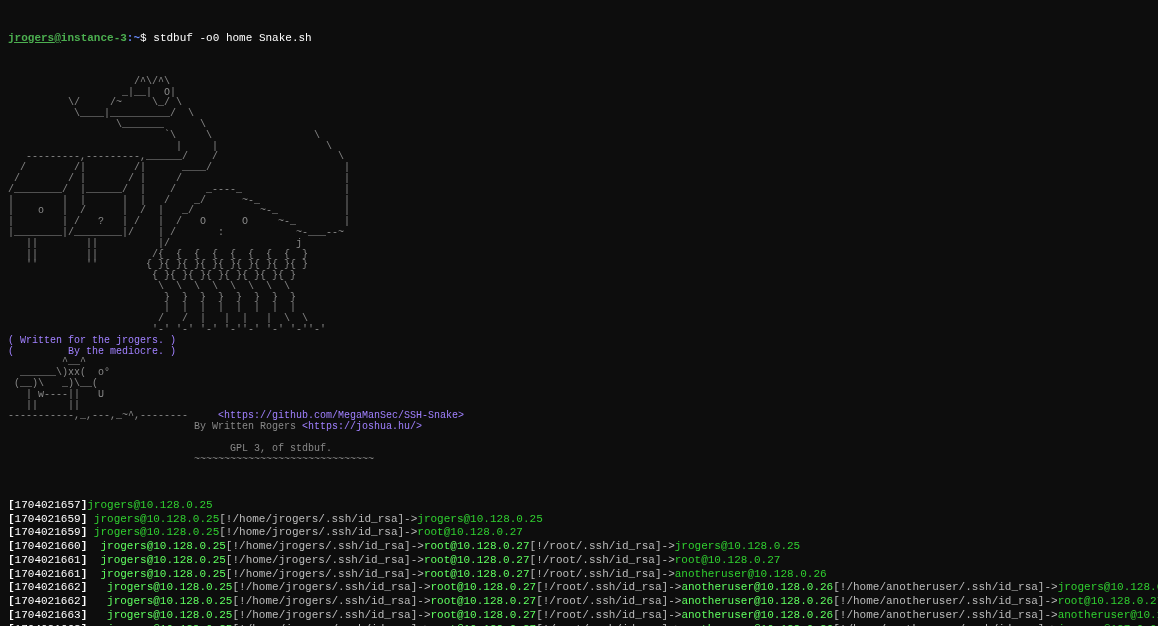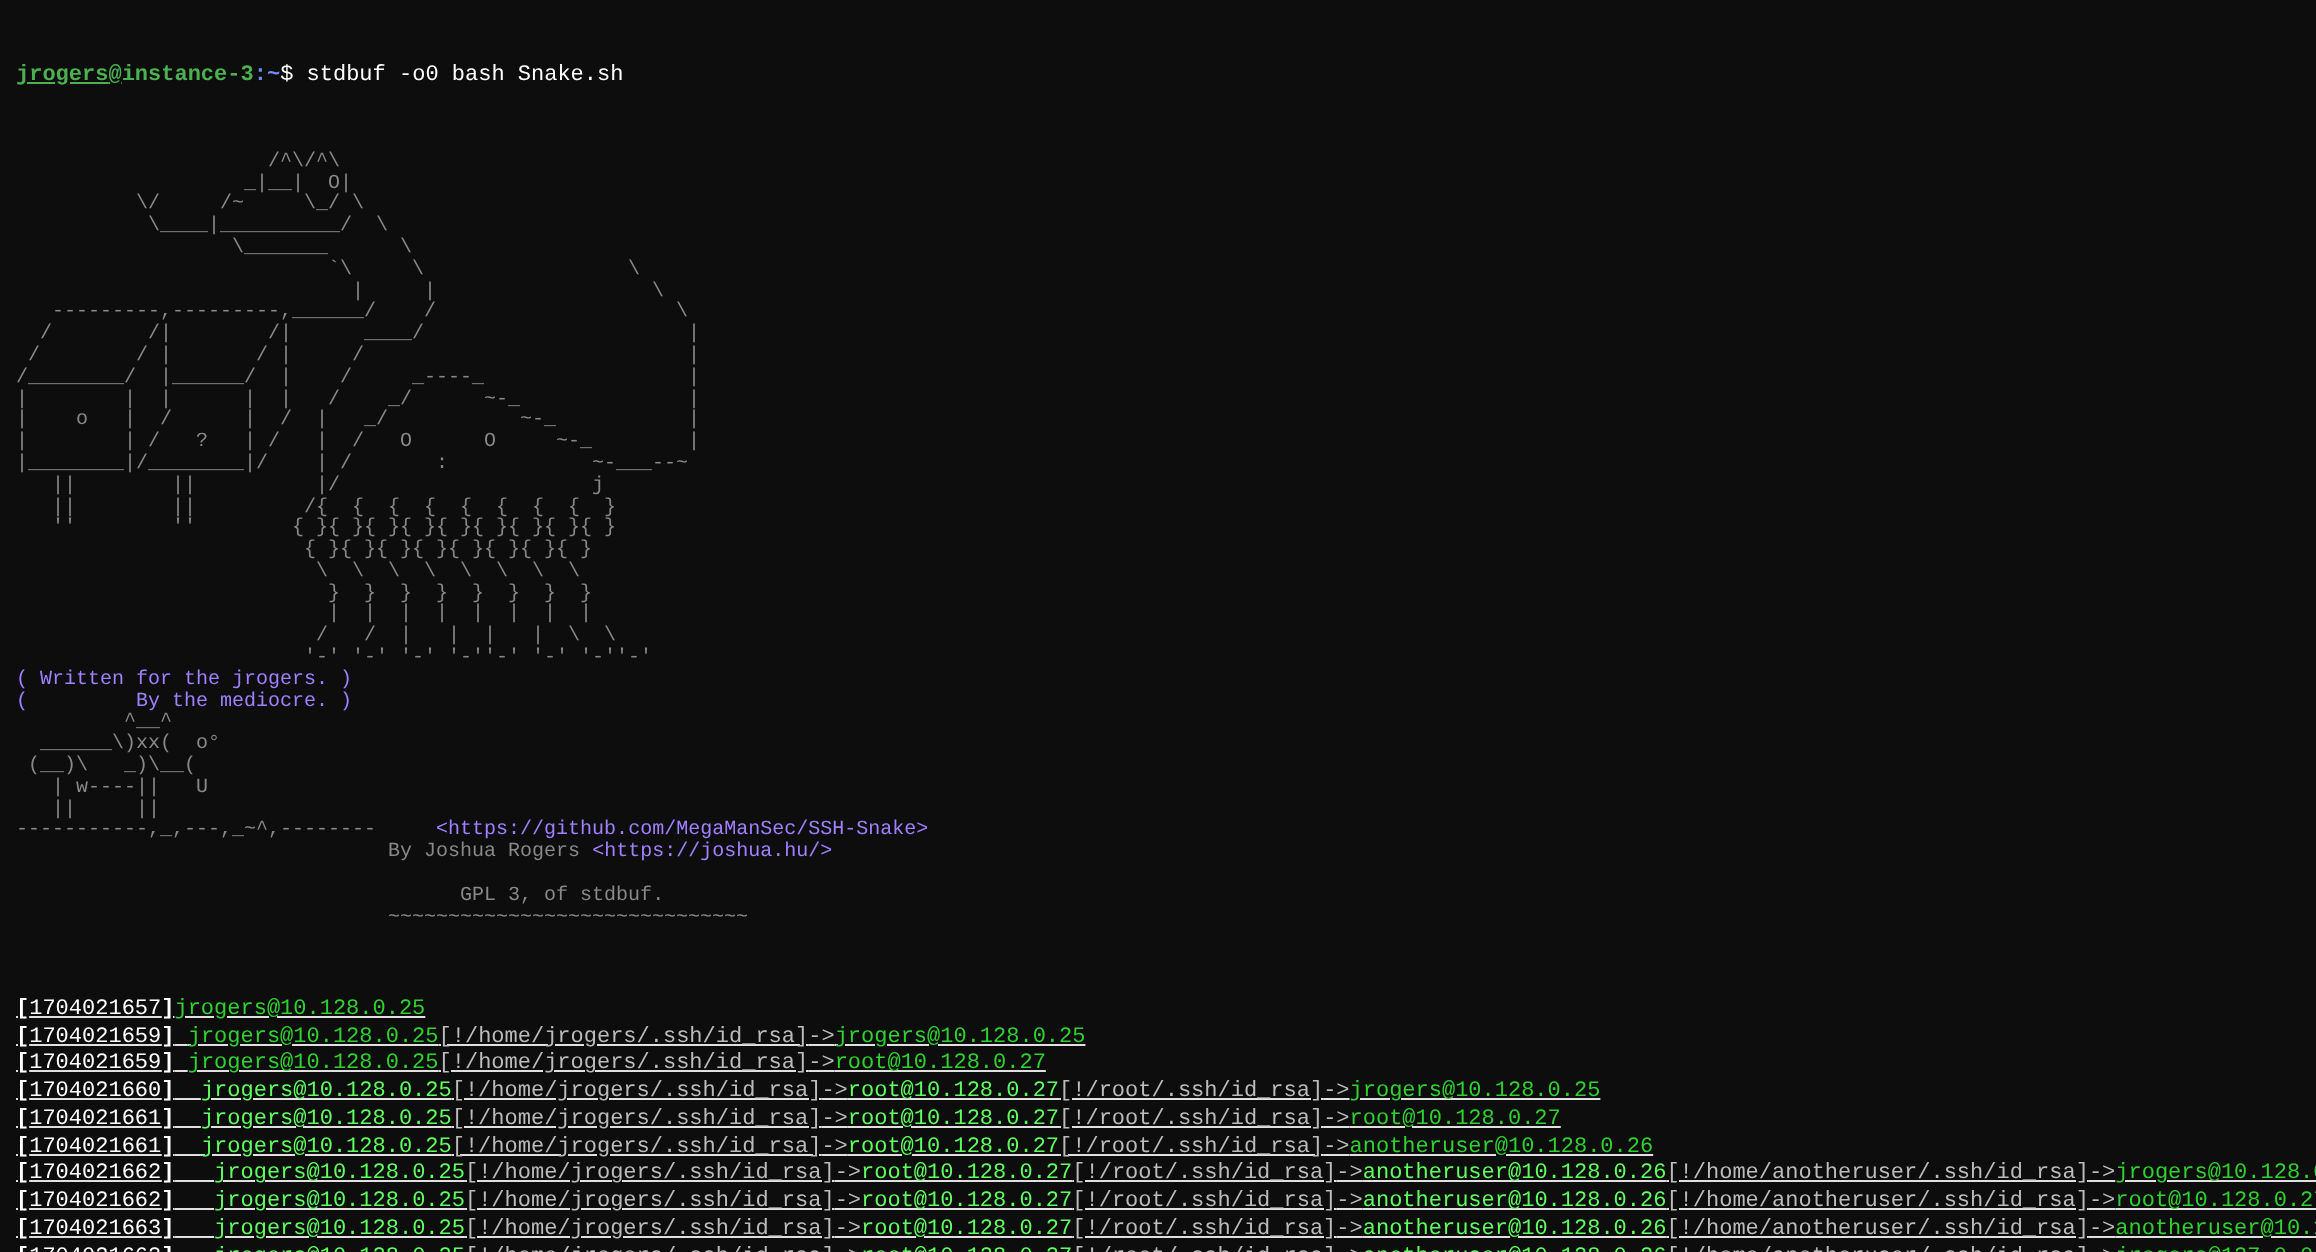--- a/index.html
+++ b/index.html
@@ -29,28 +29,28 @@
     font-size: 10px;
     line-height: 1.08;
   }
   .purple { color: #a080ff; }
   .bracket { color: #ffffff; font-weight: bold; }
   .ts { color: #ffffff; }
   .green { color: #30d030; }
   .bgreen { color: #60ff60; }
   .path { color: #bbbbbb; }
   .arrow { color: #bbbbbb; }
-  .log-line { display: block; text-decoration: underline; }
+  .log-line { display: block; }
 </style>
 </head>
 <body>
 
 <div class="terminal">
 
-<div><span class="prompt-user">jrogers</span><span class="prompt-user">@</span><span class="prompt-host">instance-3</span><span class="prompt-path">:</span><span class="prompt-path">~</span><span class="prompt-cmd">$</span> <span class="prompt-cmd">stdbuf -o0 bash Snake.sh</span></div>
+<div><span class="prompt-user">jrogers</span><span class="prompt-user">@</span><span class="prompt-host">instance-3</span><span class="prompt-path">:</span><span class="prompt-path">~</span><span class="prompt-cmd">$</span> <span class="prompt-cmd">stdbuf -o0 home Snake.sh</span></div>
 
 <div class="ascii"><span>                     /^\/^\
                    _|__|  O|
           \/     /~     \_/ \
            \____|__________/  \
                   \_______      \
                           `\     \                 \
                             |     |                  \
    ---------,---------,______/    /                    \
   /        /|        /|      ____/                      |
@@ -70,21 +70,21 @@
                          /   /  |   |  |   |  \  \
                         '-' '-' '-' '-''-' '-' '-''-'</span>
 <span class="purple">( </span><span class="purple">Written for the jrogers.</span><span class="purple"> )</span>
 <span class="purple">(         </span><span class="purple">By the mediocre.</span><span class="purple"> )</span>
 <span>         ^__^
   ______\)xx(  o°
  (__)\   _)\__(
    | w----||   U
    ||     ||
 -----------,_,---,_~^,--------</span>     <span class="purple">&lt;https://github.com/MegaManSec/SSH-Snake&gt;</span>
-                               <span>By Joshua Rogers </span><span class="purple">&lt;https://joshua.hu/&gt;</span>
+                               <span>By Written Rogers </span><span class="purple">&lt;https://joshua.hu/&gt;</span>
 
                                      <span>GPL 3, of stdbuf.</span>
                                <span>~~~~~~~~~~~~~~~~~~~~~~~~~~~~~~</span>
 </div>
 
 <div id="log-output"><span class="log-line"><span class="bracket">[</span><span class="ts">1704021657</span><span class="bracket">]</span><span class="green">jrogers@10.128.0.25</span></span><span class="log-line"><span class="bracket">[</span><span class="ts">1704021659</span><span class="bracket">]</span><span> </span><span class="green">jrogers@10.128.0.25</span><span class="path">[!/home/jrogers/.ssh/id_rsa]</span><span class="arrow">-&gt;</span><span class="green">jrogers@10.128.0.25</span></span><span class="log-line"><span class="bracket">[</span><span class="ts">1704021659</span><span class="bracket">]</span><span> </span><span class="green">jrogers@10.128.0.25</span><span class="path">[!/home/jrogers/.ssh/id_rsa]</span><span class="arrow">-&gt;</span><span class="green">root@10.128.0.27</span></span><span class="log-line"><span class="bracket">[</span><span class="ts">1704021660</span><span class="bracket">]</span><span>  </span><span class="bgreen">jrogers@10.128.0.25</span><span class="path">[!/home/jrogers/.ssh/id_rsa]</span><span class="arrow">-&gt;</span><span class="bgreen">root@10.128.0.27</span><span class="path">[!/root/.ssh/id_rsa]</span><span class="arrow">-&gt;</span><span class="green">jrogers@10.128.0.25</span></span><span class="log-line"><span class="bracket">[</span><span class="ts">1704021661</span><span class="bracket">]</span><span>  </span><span class="bgreen">jrogers@10.128.0.25</span><span class="path">[!/home/jrogers/.ssh/id_rsa]</span><span class="arrow">-&gt;</span><span class="bgreen">root@10.128.0.27</span><span class="path">[!/root/.ssh/id_rsa]</span><span class="arrow">-&gt;</span><span class="green">root@10.128.0.27</span></span><span class="log-line"><span class="bracket">[</span><span class="ts">1704021661</span><span class="bracket">]</span><span>  </span><span class="bgreen">jrogers@10.128.0.25</span><span class="path">[!/home/jrogers/.ssh/id_rsa]</span><span class="arrow">-&gt;</span><span class="bgreen">root@10.128.0.27</span><span class="path">[!/root/.ssh/id_rsa]</span><span class="arrow">-&gt;</span><span class="green">anotheruser@10.128.0.26</span></span><span class="log-line"><span class="bracket">[</span><span class="ts">1704021662</span><span class="bracket">]</span><span>   </span><span class="bgreen">jrogers@10.128.0.25</span><span class="path">[!/home/jrogers/.ssh/id_rsa]</span><span class="arrow">-&gt;</span><span class="bgreen">root@10.128.0.27</span><span class="path">[!/root/.ssh/id_rsa]</span><span class="arrow">-&gt;</span><span class="bgreen">anotheruser@10.128.0.26</span><span class="path">[!/home/anotheruser/.ssh/id_rsa]</span><span class="arrow">-&gt;</span><span class="green">jrogers@10.128.0.25</span></span><span class="log-line"><span class="bracket">[</span><span class="ts">1704021662</span><span class="bracket">]</span><span>   </span><span class="bgreen">jrogers@10.128.0.25</span><span class="path">[!/home/jrogers/.ssh/id_rsa]</span><span class="arrow">-&gt;</span><span class="bgreen">root@10.128.0.27</span><span class="path">[!/root/.ssh/id_rsa]</span><span class="arrow">-&gt;</span><span class="bgreen">anotheruser@10.128.0.26</span><span class="path">[!/home/anotheruser/.ssh/id_rsa]</span><span class="arrow">-&gt;</span><span class="green">root@10.128.0.27</span></span><span class="log-line"><span class="bracket">[</span><span class="ts">1704021663</span><span class="bracket">]</span><span>   </span><span class="bgreen">jrogers@10.128.0.25</span><span class="path">[!/home/jrogers/.ssh/id_rsa]</span><span class="arrow">-&gt;</span><span class="bgreen">root@10.128.0.27</span><span class="path">[!/root/.ssh/id_rsa]</span><span class="arrow">-&gt;</span><span class="bgreen">anotheruser@10.128.0.26</span><span class="path">[!/home/anotheruser/.ssh/id_rsa]</span><span class="arrow">-&gt;</span><span class="green">anotheruser@10.128.0.26</span></span><span class="log-line"><span class="bracket">[</span><span class="ts">1704021663</span><span class="bracket">]</span><span>   </span><span class="bgreen">jrogers@10.128.0.25</span><span class="path">[!/home/jrogers/.ssh/id_rsa]</span><span class="arrow">-&gt;</span><span class="bgreen">root@10.128.0.27</span><span class="path">[!/root/.ssh/id_rsa]</span><span class="arrow">-&gt;</span><span class="bgreen">anotheruser@10.128.0.26</span><span class="path">[!/home/anotheruser/.ssh/id_rsa]</span><span class="arrow">-&gt;</span><span class="green">jrogers@127.0.0.1</span></span></div>
 
 </div>
 
 </body></html>

